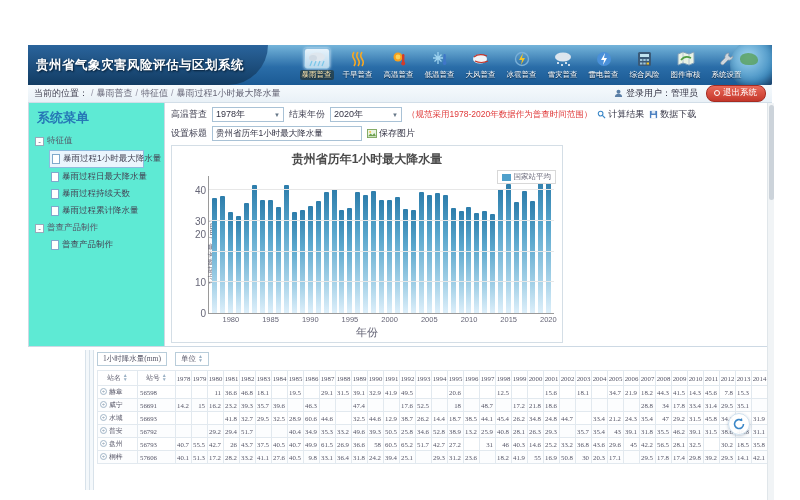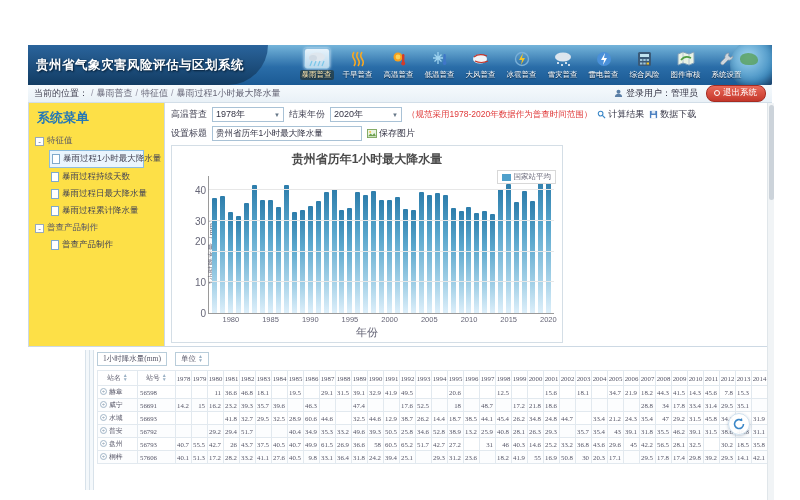--- a/index.html
+++ b/index.html
@@ -29,21 +29,21 @@
   .crumb-sep { color:#99a; margin:0 3px; }
   .strip .spacer { flex:1; }
   .user-icon { width:9px; height:9px; margin-right:3px; }
   .login-label { color:#334; margin-right:8px; }
   .logout-btn { background:linear-gradient(#ea6a5a,#c4372b); color:#fff; font-size:8.5px; border:1px solid #a62c22;
     border-radius:8px; padding:1px 8px 2px 7px; cursor:pointer; display:flex; align-items:center; }
   .logout-btn i { width:6px; height:6px; border:1px solid #fff; border-radius:50%; margin-right:3px; display:inline-block; }
 
   
   .main { display:flex; height:244px; }
-  .sidebar { width:137px; border:1px solid #cdd9e4; border-top:none; background:#fde047; padding:4px 16px 0 6px; overflow:hidden; }
+  .sidebar { width:137px; border:1px solid #cdd9e4; border-top:none; background:#5eead4; padding:4px 16px 0 6px; overflow:hidden; }
   .sb-title { color:#2678b6; font-size:13px; font-weight:bold; padding:2px 0 6px 2px; }
   .tree-folder { display:flex; align-items:center; font-size:8.5px; color:#556; padding:2px 0; cursor:pointer; }
   .toggle { width:9px; height:9px; border:1px solid #98aabb; background:#fff; font-size:8px; line-height:7px; text-align:center; color:#567; margin-right:3px; flex:none; }
   .tree-item { display:flex; align-items:center; font-size:8.5px; color:#445; padding:2px 2px; margin:1px 4px 1px 14px; cursor:pointer; white-space:nowrap; }
   .tree-item.selected { border:1px solid #8cbcde; background:#eaf5fd; }
   .doc-icon { width:8px; height:10px; border:1px solid #7fa9cc; background:#fff; margin-right:3px; flex:none; }
 
   .content { flex:1; border:1px solid #cdd9e4; border-left:none; border-top:none; padding:4px 6px; position:relative; background:#fff; overflow:hidden; }
   .tb-row { display:flex; align-items:center; gap:5px; font-size:9px; color:#445; margin-bottom:4px; }
   .tb-label { color:#445; }
@@ -237,25 +237,25 @@
           <div class="tree-folder">
             <span class="toggle">-</span>
             <span>特征值</span>
           </div>
           <div class="tree-item selected">
             <span class="doc-icon"></span>
             <span>暴雨过程1小时最大降水量</span>
           </div>
           <div class="tree-item">
             <span class="doc-icon"></span>
-            <span>暴雨过程持续天数</span>
+            <span>暴雨过程日最大降水量</span>
           </div>
           <div class="tree-item">
             <span class="doc-icon"></span>
-            <span>暴雨过程日最大降水量</span>
+            <span>暴雨过程持续天数</span>
           </div>
           <div class="tree-item">
             <span class="doc-icon"></span>
             <span>暴雨过程累计降水量</span>
           </div>
           <div class="tree-folder">
             <span class="toggle">-</span>
             <span>普查产品制作</span>
           </div>
           <div class="tree-item">
@@ -452,21 +452,21 @@
               </div>
               <div class="bar-wrap">
                 <div class="bar" style="height: 133.4px;"></div>
                 <span class="xtick">2020</span>
               </div>
             </div>
         <span class="ytick" style="bottom: 0px;">0</span>
             <div class="gridline" style="bottom: 30.6667px;"></div>
             <span class="ytick" style="bottom: 30.6667px;">10</span>
             <div class="gridline" style="bottom: 61.3333px;"></div>
-            <span class="ytick" style="bottom: 72px; margin-left: 36px;">20</span>
+            <span class="ytick" style="bottom: 79px; margin-left: 36px;">20</span>
             <div class="gridline" style="bottom: 92px;"></div>
             <span class="ytick" style="bottom: 92px;">30</span>
             <div class="gridline" style="bottom: 122.667px;"></div>
             <span class="ytick" style="bottom: 122.667px;">40</span>
           </div>
         <div class="xlabel">年份</div>
       </div>
     </div>
   </div>
 

